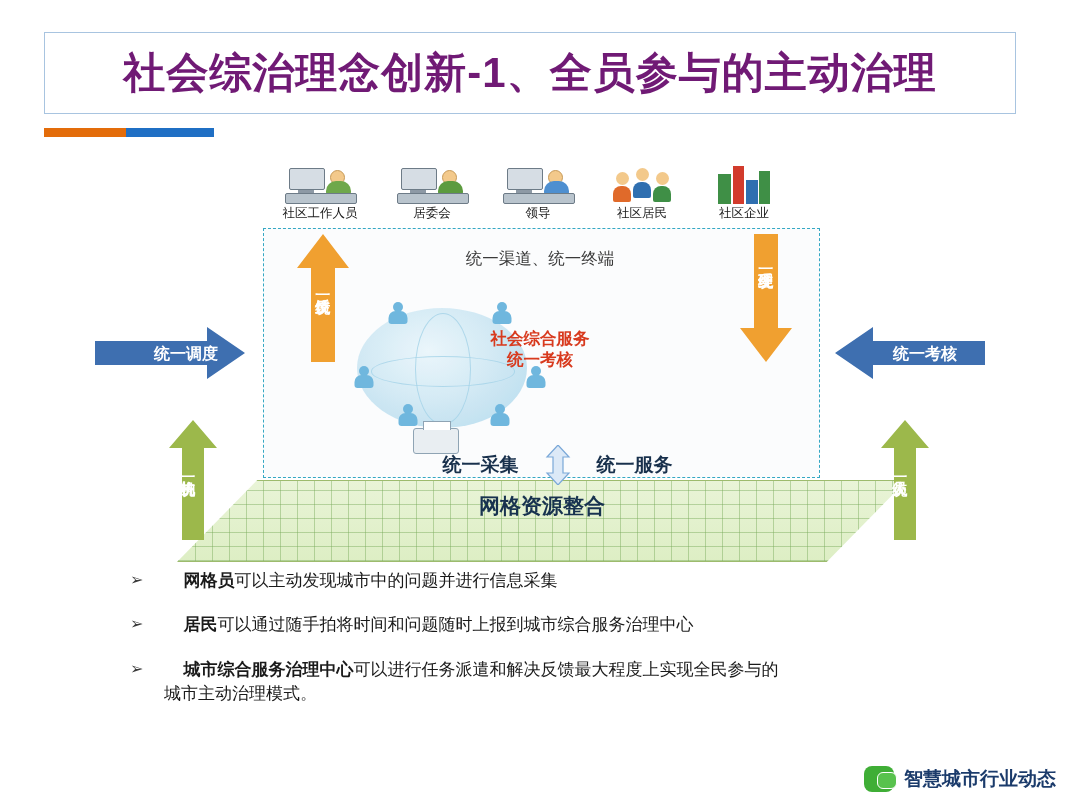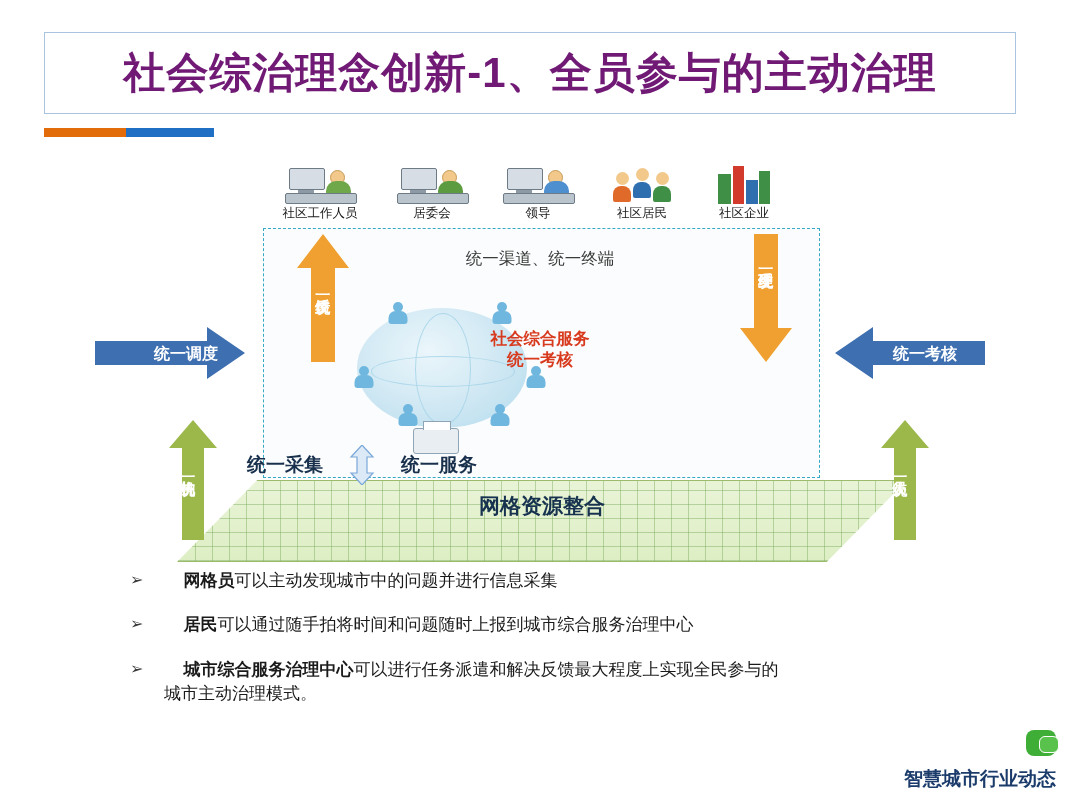--- a/index.html
+++ b/index.html
@@ -329,27 +329,27 @@
   .harrow .hlabel {
     font-size: 16px;
     font-weight: bold;
     color: #ffffff;
     white-space: nowrap;
   }
 
   
   .collect-serve {
     position: absolute;
-    left: 152px;
+    left: 185px;
     top: 288px;
     width: 555px;
     height: 34px;
     display: flex;
     align-items: center;
-    justify-content: flex-start;
+    justify-content: center;
     gap: 26px;
     z-index: 6;
   }
   .collect-serve .cs-text {
     font-size: 19px;
     font-weight: bold;
     color: #18304c;
     white-space: nowrap;
   }
   .double-arrow {
@@ -435,23 +435,22 @@
     color: #1a1a1a;
     line-height: 1.55;
   }
 
   
   .footer {
     position: absolute;
     right: 24px;
     bottom: 18px;
     display: flex;
-    align-items: flex-end;
+    align-items: flex-start;
     gap: 10px;
-    flex-direction: column;
   }
   .wechat-icon {
     width: 30px;
     height: 26px;
     border-radius: 8px;
     background: #3fae36;
     position: relative;
   }
   .wechat-icon::after {
     content: "";

